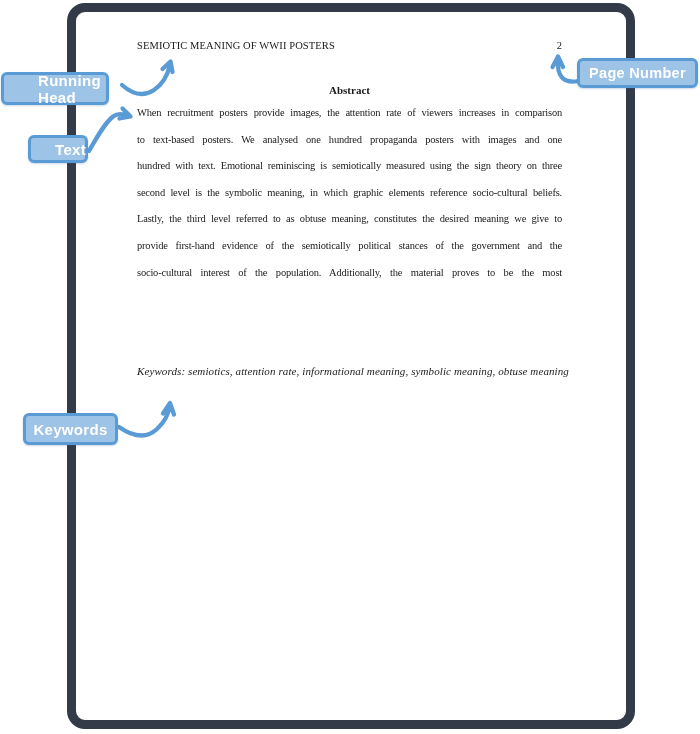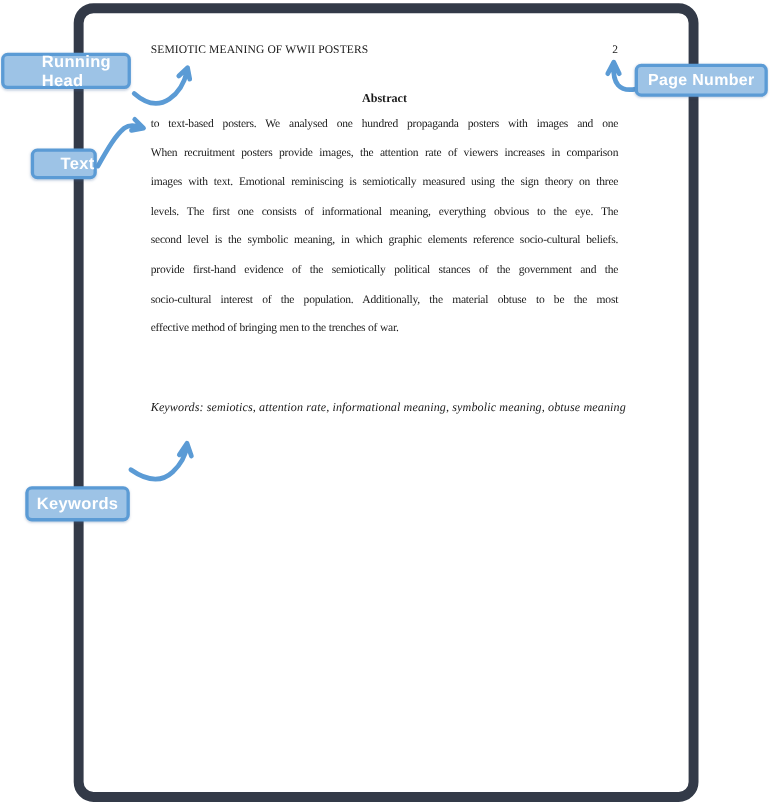--- a/index.html
+++ b/index.html
@@ -38,49 +38,48 @@
   }
   
   .callout{
     position:absolute;z-index:5;box-sizing:border-box;
     background:#9DC3E6;border:3px solid #5B9BD5;border-radius:6px;
     color:#ffffff;font-family:"Liberation Sans",sans-serif;
     font-weight:600;font-size:15px;letter-spacing:0.3px;
     display:flex;align-items:center;justify-content:center;
     box-shadow:0 1px 2px rgba(60,100,150,0.25);
   }
-  .callout.running-head{left:1px;top:48px;width:118px;height:33px;padding-left:34px;}
+  .callout.running-head{left:1px;top:72px;width:108px;height:33px;padding-left:34px;}
   .callout.page-number{left:577px;top:58px;width:121px;height:30px;font-size:14.5px;}
   .callout.text-lbl{left:28px;top:135px;width:60px;height:28px;padding-left:25px;}
-  .callout.keywords-lbl{left:23px;top:413px;width:95px;height:32px;margin-top:29px;}
+  .callout.keywords-lbl{left:23px;top:413px;width:95px;height:32px;}
   
   .arrows{position:absolute;left:0;top:0;z-index:4;pointer-events:none;}
   .arrows path{fill:none;stroke:#5B9BD5;stroke-width:4.3;stroke-linecap:round;stroke-linejoin:round;}
 </style>
 </head>
 <body>
 
 <div class="page-frame"></div>
 
 <div class="doc-text header-row">
   <span>SEMIOTIC MEANING OF WWII POSTERS</span>
   <span>2</span>
 </div>
 
 <div class="doc-text section-title">Abstract</div>
 
 <div class="doc-text abstract-block">
+  <div class="abstract-line">When recruitment posters provide images, the attention rate of viewers increases in comparison</div>
   <div class="abstract-line">to text-based posters. We analysed one hundred propaganda posters with images and one</div>
-  <div class="abstract-line">When recruitment posters provide images, the attention rate of viewers increases in comparison</div>
-  <div class="abstract-line">images with text. Emotional reminiscing is semiotically measured using the sign theory on three</div>
-  <div class="abstract-line">levels. The first one consists of informational meaning, everything obvious to the eye. The</div>
+  <div class="abstract-line">hundred with text. Emotional reminiscing is semiotically measured using the sign theory on three</div>
   <div class="abstract-line">second level is the symbolic meaning, in which graphic elements reference socio-cultural beliefs.</div>
+  <div class="abstract-line">Lastly, the third level referred to as obtuse meaning, constitutes the desired meaning we give to</div>
   <div class="abstract-line">provide first-hand evidence of the semiotically political stances of the government and the</div>
-  <div class="abstract-line">socio-cultural interest of the population. Additionally, the material obtuse to be the most</div>
-  <div class="abstract-line last">effective method of bringing men to the trenches of war.</div>
+  <div class="abstract-line">socio-cultural interest of the population. Additionally, the material proves to be the most</div>
 </div>
 
 <div class="doc-text keywords-row">Keywords: semiotics, attention rate, informational meaning, symbolic meaning, obtuse meaning</div>
 
 <svg class="arrows" width="700" height="734" viewBox="0 0 700 734">
   <path d="M 122 85 Q 139 100 154 90 Q 166 82 170 65 M 162.5 69 L 170.5 61.5 L 172.5 72"></path>
   <path d="M 578 81 Q 556 85 558 59 M 552.5 67 L 558 56.5 L 563 67"></path>
   <path d="M 89 151 C 98 135 105 123 113 116.5 Q 119 112 128 116 M 122.5 108.5 L 130.5 116.5 L 119.5 118.5"></path>
   <path d="M 119 427 Q 142 443 157 429 Q 168 419 170 405 M 163 413.5 L 170 403 L 174 414.5"></path>
 </svg>

